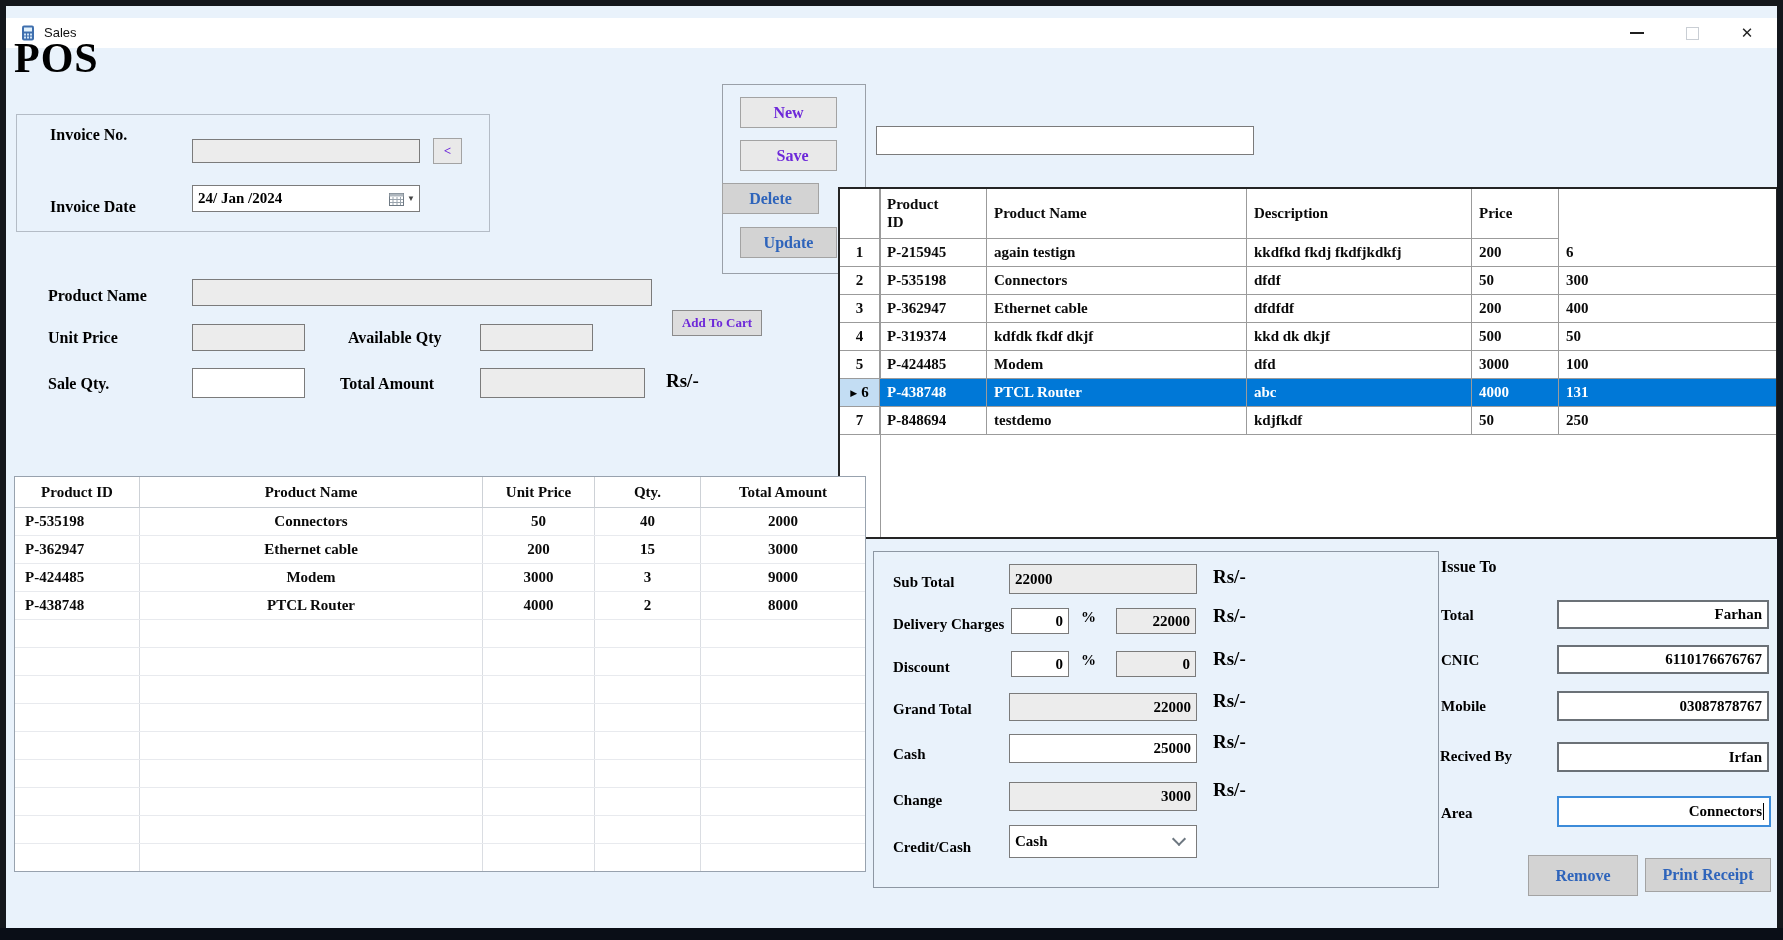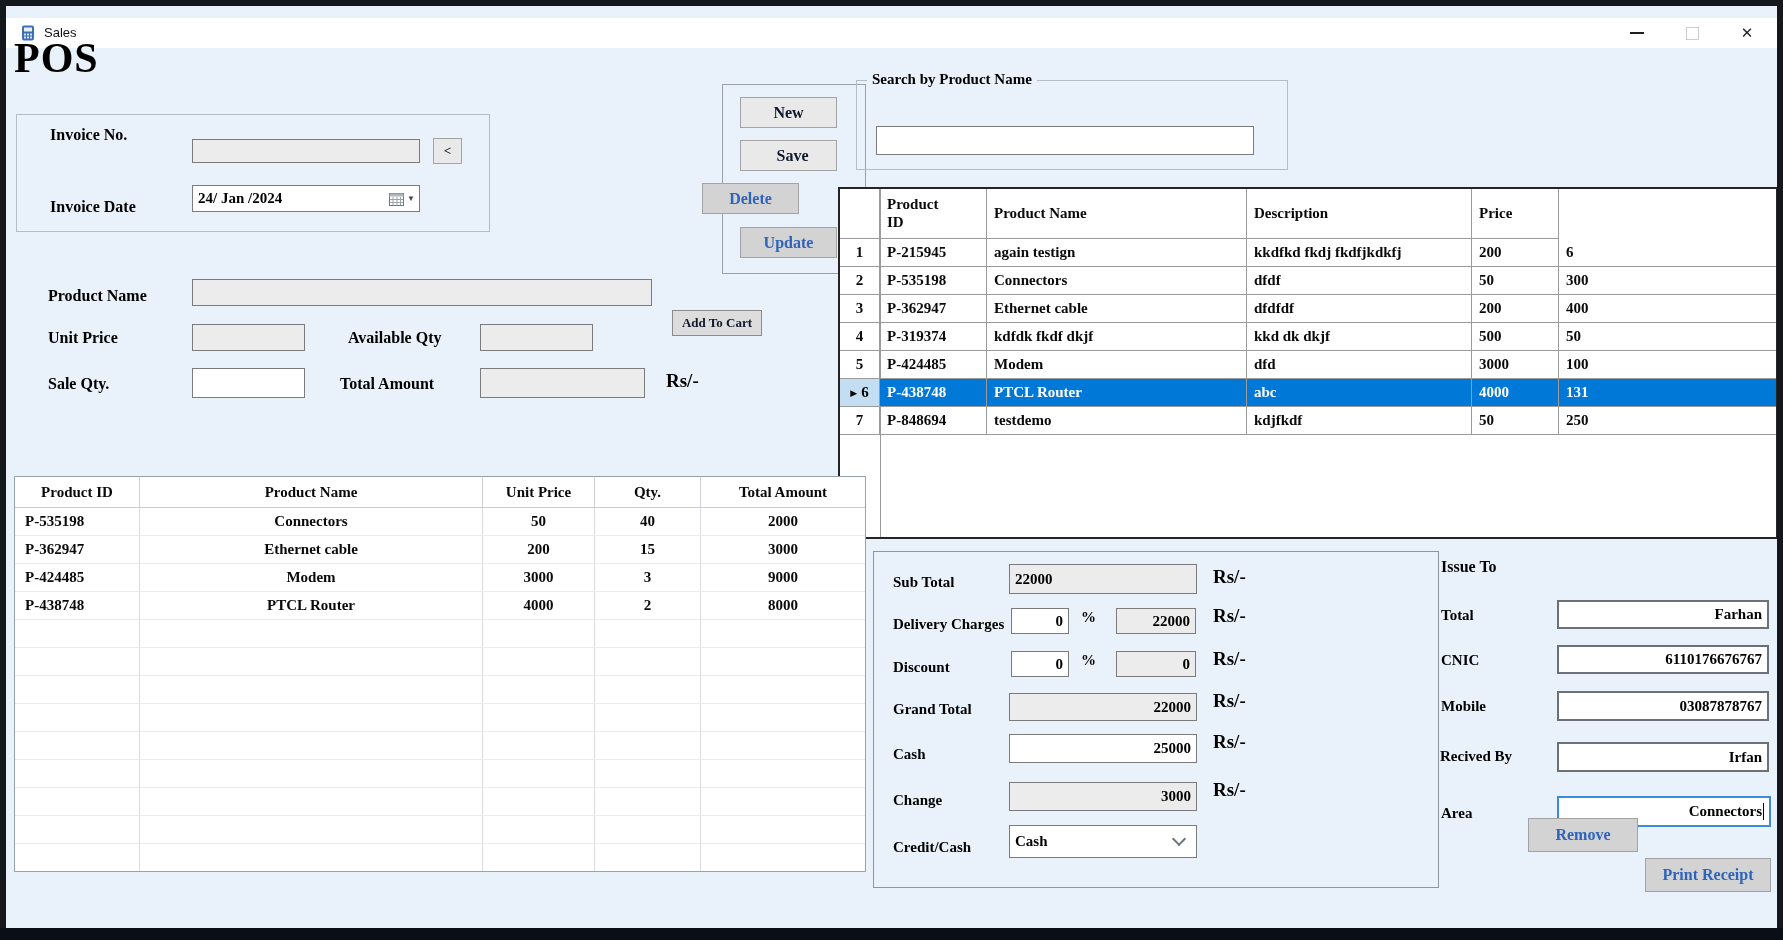--- a/index.html
+++ b/index.html
@@ -28,21 +28,21 @@
   .rs{position:absolute;font-size:19px;}
   .pct{position:absolute;font-size:15px;}
 
   .tb{position:absolute;box-sizing:border-box;border:1px solid #7b7b7b;background:#fff;font-size:15px;font-family:"Liberation Serif","DejaVu Serif",serif;font-weight:bold;display:flex;align-items:center;padding:0 5px;overflow:hidden;white-space:nowrap;}
   .tb.dis{background:#ececec;}
   .tb.r{justify-content:flex-end;}
   .tb.heavy{border:2px solid #6b7177;}
   .tb.focus{border:2px solid #3c8bd9;}
   .caret{width:1px;height:17px;background:#000;margin-left:1px;}
 
-  .btn{position:absolute;box-sizing:border-box;display:flex;align-items:center;justify-content:center;font-family:"Liberation Serif","DejaVu Serif",serif;font-weight:bold;font-size:16px;background:#e9e9e9;border:1px solid #a3a3a3;color:#0f172a;cursor:default;}
+  .btn{position:absolute;box-sizing:border-box;display:flex;align-items:center;justify-content:center;font-family:"Liberation Serif","DejaVu Serif",serif;font-weight:bold;font-size:16px;background:#e9e9e9;border:1px solid #a3a3a3;color:#6d28d9;cursor:default;}
   .btn.blue{background:#d3d3d3;color:#2e64bb;}
   .btn.small{font-size:13px;background:#dddddd;border-color:#8b8b8b;}
 
   .date{justify-content:space-between;padding-right:4px;}
   .date-icons{display:flex;align-items:center;gap:3px;}
   .dd{font-size:8px;color:#444;}
   .combo{justify-content:space-between;padding-right:12px;}
   .chev{width:8px;height:8px;border-right:2px solid #6d7780;border-bottom:2px solid #6d7780;transform:rotate(45deg);margin-top:-5px;}
 
   
@@ -146,26 +146,23 @@
     <div class="tb dis" style="left:474px;top:318px;width:113px;height:27px;"></div>
     <div class="lbl serif" style="left:42px;top:369px;">Sale Qty.</div>
     <div class="tb" style="left:186px;top:362px;width:113px;height:30px;"></div>
     <div class="lbl serif" style="left:334px;top:369px;">Total Amount</div>
     <div class="tb dis" style="left:474px;top:362px;width:165px;height:30px;"></div>
     <div class="rs serif" style="left:660px;top:364px;">Rs/-</div>
 
     <div class="panel" style="left:716px;top:78px;width:144px;height:190px;border-color:#9aa0a8;"></div>
     <div class="btn" style="left:734px;top:91px;width:97px;height:31px;">New</div>
     <div class="btn" style="left:734px;top:134px;width:97px;height:31px;padding-left:8px;">Save</div>
-    <div class="btn blue" style="left:696px;top:177px;width:97px;height:31px;">Delete</div>
+    <div class="btn blue" style="left:716px;top:177px;width:97px;height:31px;">Delete</div>
     <div class="btn blue" style="left:734px;top:221px;width:97px;height:31px;">Update</div>
 
-    <div class="gbox" style="left:850px;top:74px;width:432px;height:90px;">
-      <span class="legend serif">Search by Product Name</span>
-    </div>
     <div class="tb" style="left:870px;top:120px;width:378px;height:29px;"></div>
 
     <div class="pgrid">
       <div class="rh-line"></div>
       <div class="ghead">
           <div class="gcell hc c0">
             <span></span>
           </div>
           <div class="gcell hc c1">
             <span>Product ID</span>
@@ -612,16 +609,16 @@
     <div class="lbl sm serif" style="left:1435px;top:692px;">Mobile</div>
     <div class="tb heavy r" style="left:1551px;top:685px;width:212px;height:30px;">03087878767</div>
     <div class="lbl sm serif" style="left:1434px;top:742px;">Recived By</div>
     <div class="tb heavy r" style="left:1551px;top:736px;width:212px;height:30px;padding-left:42px;">Irfan</div>
     <div class="lbl sm serif" style="left:1435px;top:799px;">Area</div>
     <div class="tb focus r" style="left:1551px;top:790px;width:214px;height:31px;">
       <span>Connectors</span>
       <span class="caret"></span>
     </div>
 
-    <div class="btn blue" style="left:1522px;top:812px;width:110px;height:34px;">Remove</div>
+    <div class="btn blue" style="left:1522px;top:849px;width:110px;height:41px;">Remove</div>
     <div class="btn blue" style="left:1639px;top:852px;width:126px;height:34px;">Print Receipt</div>
   </div>
 </div>
 
 </body></html>

